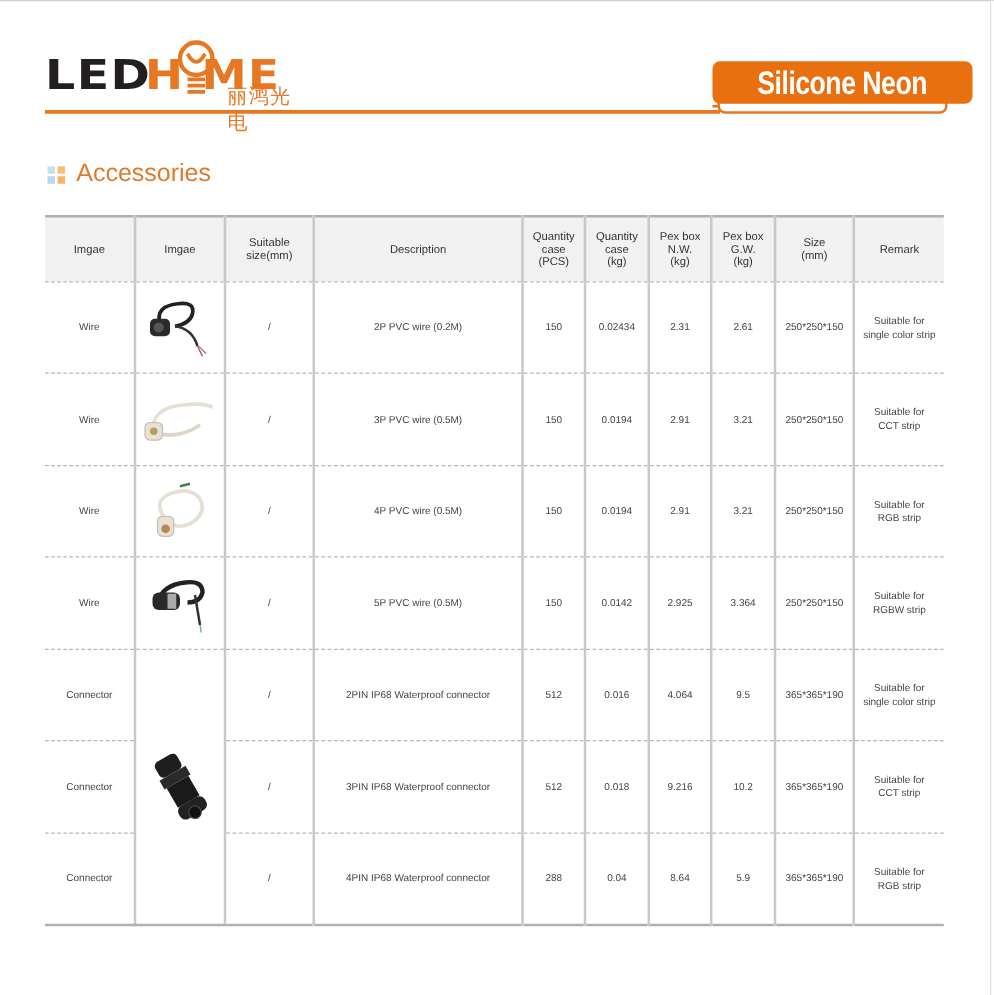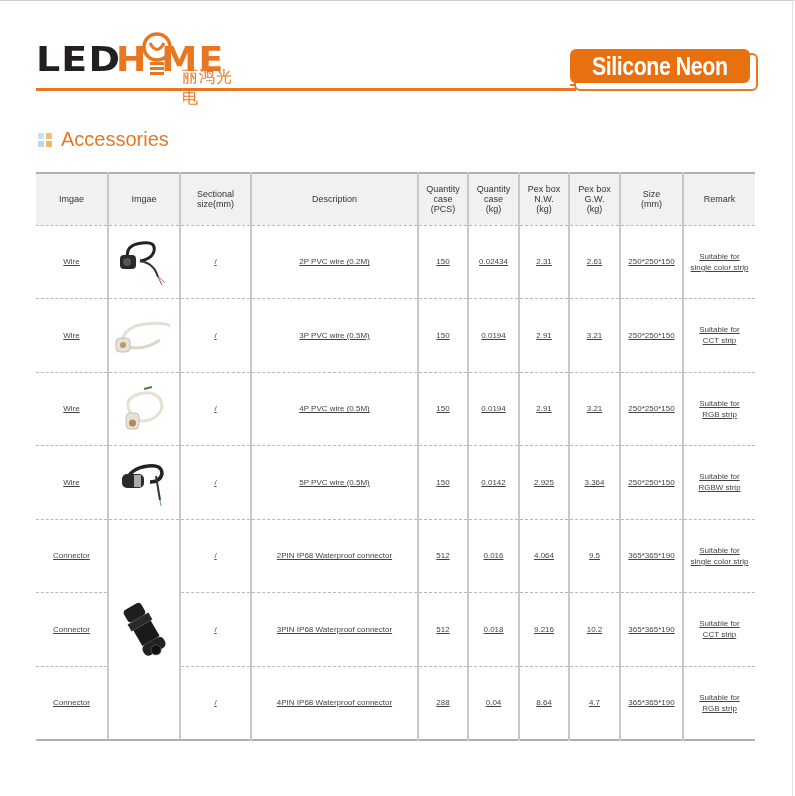--- a/index.html
+++ b/index.html
@@ -14,35 +14,35 @@
   .logo { position: absolute; left: 36px; top: 33px; height: 50px; width: 210px; }
   .logo-led { position: absolute; left: 0; top: 7px; font-size: 33px; font-weight: bold; letter-spacing: 1px; color: #231f20; font-family: "DejaVu Sans", sans-serif; transform: scaleX(1.15); transform-origin: left; }
   .logo-home { position: absolute; left: 80px; top: 7px; font-size: 33px; font-weight: bold; color: #e87722; font-family: "DejaVu Sans", sans-serif; letter-spacing: 1px; transform: scaleX(1.1); transform-origin: left; }
   .logo-bulb { position: absolute; left: 104px; top: -3px; }
   .logo-cn { position: absolute; left: 146px; top: 34px; font-size: 16px; color: #e87722; letter-spacing: 1px; }
   .header-line { position: absolute; left: 36px; top: 88px; width: 540px; height: 3px; background: #e87722; }
   .header-line-right { position: absolute; left: 570px; top: 84px; width: 180px; height: 2px; background: #e87722; }
 
   
   .badge-shadow { position: absolute; left: 574px; top: 53px; width: 180px; height: 34px; border: 2px solid #e87722; border-radius: 6px; background: #fff; }
-  .badge { position: absolute; left: 570px; top: 49px; width: 180px; height: 34px; background: #e8700f; border-radius: 6px; color: #fff; font-weight: bold; font-size: 26px; display: flex; align-items: center; justify-content: center; letter-spacing: -0.5px; transform-origin: center; text-align: center; }
+  .badge { position: absolute; left: 570px; top: 49px; width: 208px; height: 34px; background: #e8700f; border-radius: 6px; color: #fff; font-weight: bold; font-size: 26px; display: flex; align-items: center; justify-content: center; letter-spacing: -0.5px; transform-origin: center; text-align: center; }
   .badge span { display: inline-block; transform: scaleX(0.82); }
 
   
   .section-icon { position: absolute; left: 38px; top: 133px; width: 15px; height: 15px; }
   .section-icon i { position: absolute; width: 6px; height: 6px; }
   .section-title { position: absolute; left: 61px; top: 128px; font-size: 20px; color: #e07a2a; text-align: center; }
 
   
   table.acc { position: absolute; left: 36px; top: 172px; border-collapse: collapse; table-layout: fixed; width: 719px; font-size: 8px; color: #444; }
   table.acc th, table.acc td { text-align: center; vertical-align: middle; padding: 0 2px; border-left: 2px solid #c8c8c8; }
   table.acc th:first-child, table.acc td:first-child { border-left: none; }
   table.acc thead tr { height: 52px; background: #f1f1f1; border-top: 2px solid #b0b0b0; border-bottom: 1px dashed #b8b8b8; }
   table.acc thead th { font-weight: normal; font-size: 9px; color: #333; line-height: 10px; }
-  table.acc tbody tr { height: 73.5px; border-bottom: 1px dashed #b8b8b8; text-decoration: underline; }
+  table.acc tbody tr { height: 73.5px; border-bottom: 1px dashed #b8b8b8; }
   table.acc tbody tr:last-child { border-bottom: 2px solid #b0b0b0; }
   table.acc td.remark { line-height: 11px; }
   table.acc td.imgcell { padding: 0; }
   .img-wrap { display: flex; align-items: center; justify-content: center; }
 </style>
 </head>
 <body>
 
 <div class="frame-top"></div>
 <div class="frame-right"></div>
@@ -85,21 +85,21 @@
       <col style="width:51px">
       <col style="width:50px">
       <col style="width:51px">
     <col style="width:63px">
       <col style="width:72px">
   </colgroup>
   <thead>
     <tr>
       <th>Imgae</th>
       <th>Imgae</th>
-      <th><span>Sectional</span><br><span>size(mm)</span></th>
+      <th><span>Suitable</span><br><span>size(mm)</span></th>
       <th>Description</th>
       <th><span>Quantity</span><br><span>case</span><br><span>(PCS)</span></th>
       <th><span>Quantity</span><br><span>case</span><br><span>(kg)</span></th>
       <th><span>Pex box</span><br><span>N.W.</span><br><span>(kg)</span></th>
       <th><span>Pex box</span><br><span>G.W.</span><br><span>(kg)</span></th>
       <th><span>Size</span><br><span>(mm)</span></th>
       <th>Remark</th>
     </tr>
   </thead>
   <tbody>
@@ -232,18 +232,18 @@
       <td class="remark"><span>Suitable for</span><br><span>CCT strip</span></td>
     </tr>
 
     <tr>
       <td>Connector</td>
       <td>/</td>
       <td>4PIN IP68  Waterproof  connector</td>
       <td>288</td>
       <td>0.04</td>
       <td>8.64</td>
-      <td>4.7</td>
+      <td>5.9</td>
       <td>365*365*190</td>
       <td class="remark"><span>Suitable for</span><br><span>RGB strip</span></td>
     </tr>
   </tbody>
 </table>
 
 </body></html>

